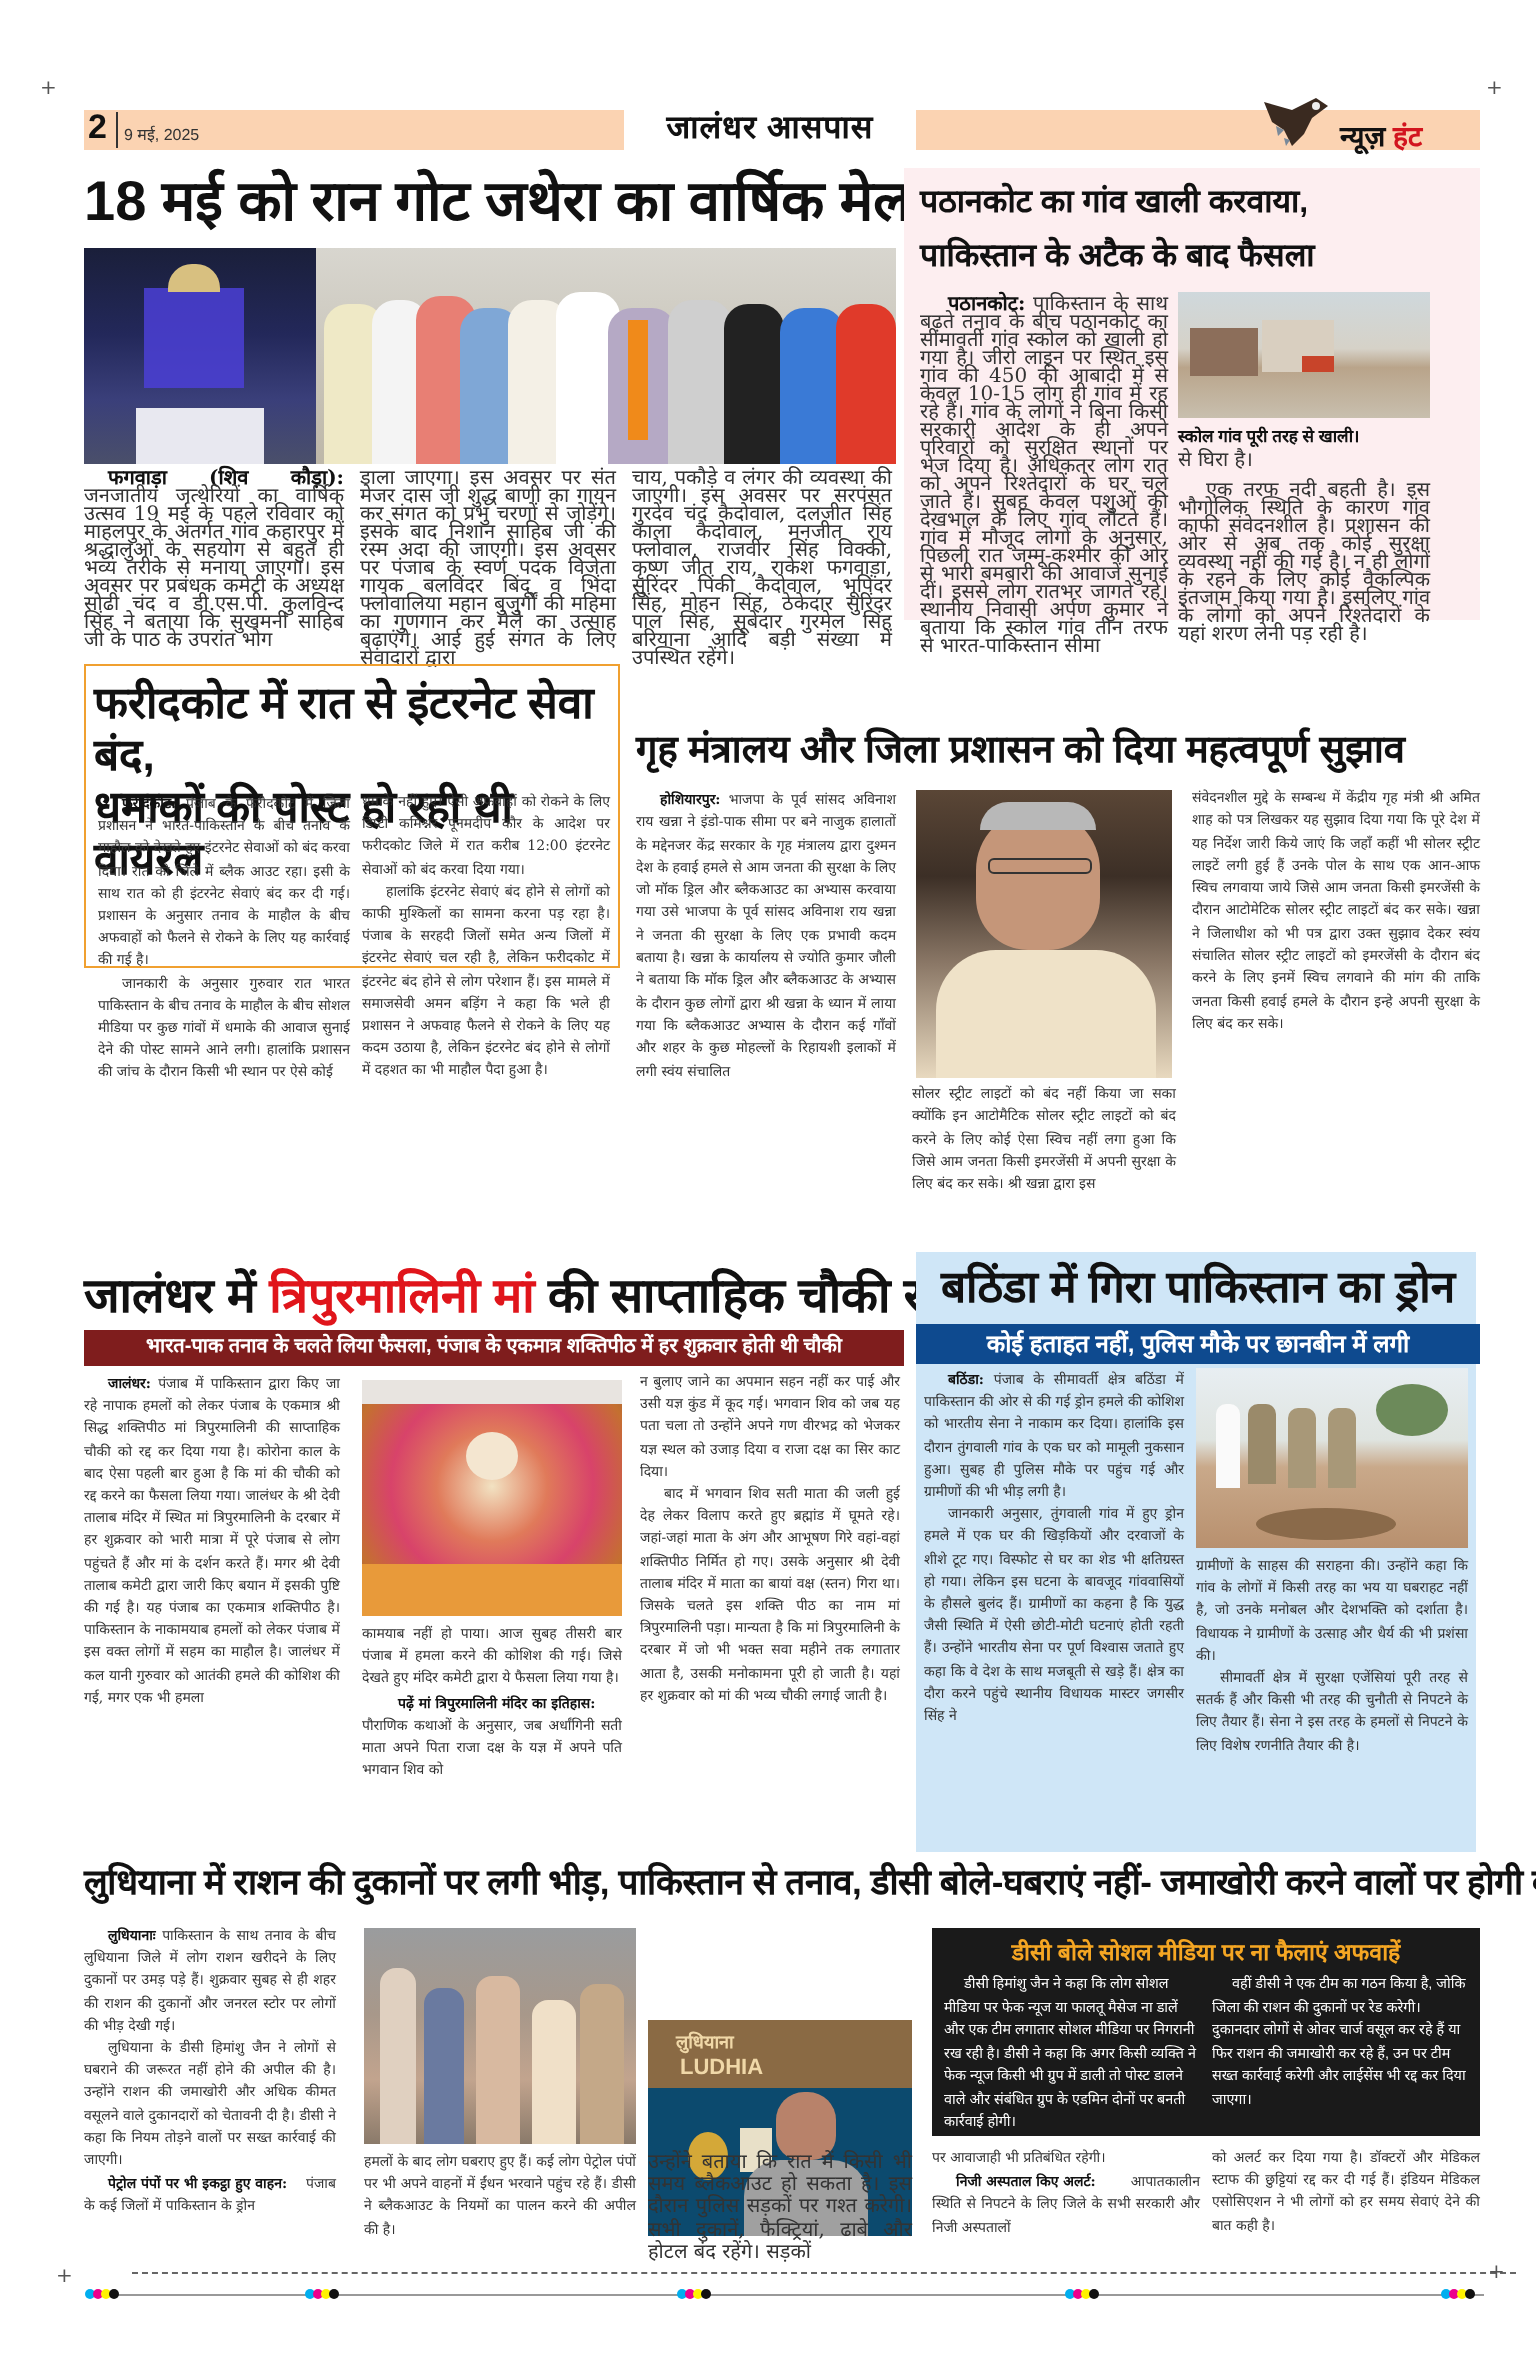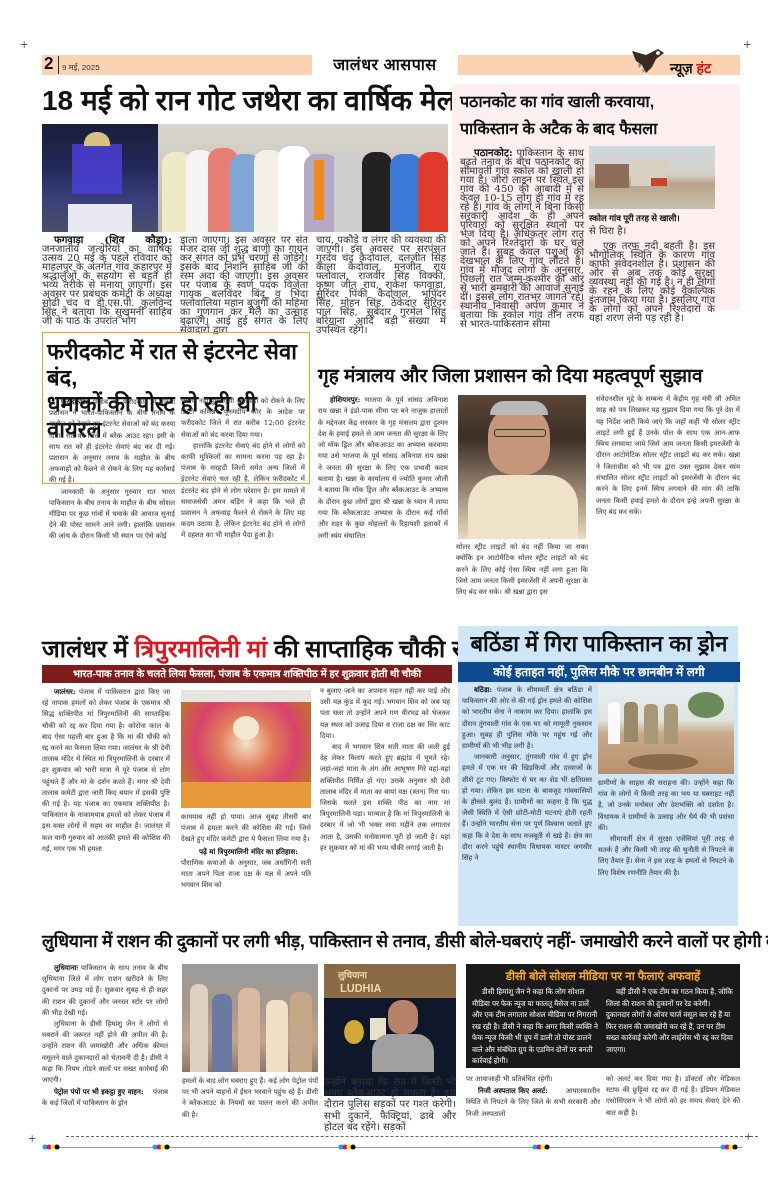--- a/index.html
+++ b/index.html
@@ -56,21 +56,21 @@
     <div class="abs" style="left:72px;top:30px;width:30px;height:78px;background:#7fa7d6;border-radius:12px 12px 0 0"></div>
     <div class="abs" style="left:96px;top:26px;width:30px;height:82px;background:#f4f0e6;border-radius:12px 12px 0 0"></div>
     <div class="abs" style="left:120px;top:22px;width:32px;height:86px;background:#fff;border-radius:12px 12px 0 0"></div>
     <div class="abs" style="left:146px;top:30px;width:34px;height:78px;background:#b5a9c5;border-radius:12px 12px 0 0"></div>
     <div class="abs" style="left:156px;top:36px;width:10px;height:60px;background:#f08a1a"></div>
     <div class="abs" style="left:176px;top:26px;width:32px;height:82px;background:#cfcfcf;border-radius:12px 12px 0 0"></div>
     <div class="abs" style="left:204px;top:28px;width:30px;height:80px;background:#222;border-radius:12px 12px 0 0"></div>
     <div class="abs" style="left:232px;top:30px;width:32px;height:78px;background:#3a7ad6;border-radius:12px 12px 0 0"></div>
     <div class="abs" style="left:260px;top:28px;width:30px;height:80px;background:#e03a2a;border-radius:12px 12px 0 0"></div>
   </div>
-  <div class="col" style="left:42px;top:235px;width:130px;text-indent:12px"><b>फगवाड़ा (शिव कौड़ा):</b> <span>जनजातीय जत्थेरियों का वार्षिक उत्सव 20 मई के पहले रविवार को माहलपुर के अंतर्गत गांव कहारपुर में श्रद्धालुओं के सहयोग से बहुत ही भव्य तरीके से मनाया जाएगा। इस अवसर पर प्रबंधक कमेटी के अध्यक्ष सोढी चंद व डी.एस.पी. कुलविन्द सिंह ने बताया कि सुखमनी साहिब जी के पाठ के उपरांत भोग</span></div>
+  <div class="col" style="left:42px;top:235px;width:130px;text-indent:12px"><b>फगवाड़ा (शिव कौड़ा):</b> <span>जनजातीय जत्थेरियों का वार्षिक उत्सव 19 मई के पहले रविवार को माहलपुर के अंतर्गत गांव कहारपुर में श्रद्धालुओं के सहयोग से बहुत ही भव्य तरीके से मनाया जाएगा। इस अवसर पर प्रबंधक कमेटी के अध्यक्ष सोढी चंद व डी.एस.पी. कुलविन्द सिंह ने बताया कि सुखमनी साहिब जी के पाठ के उपरांत भोग</span></div>
   <div class="col" style="left:180px;top:235px;width:128px">डाला जाएगा। इस अवसर पर संत मेजर दास जी शुद्ध बाणी का गायन कर संगत को प्रभु चरणों से जोड़ेंगे। इसके बाद निशान साहिब जी की रस्म अदा की जाएगी। इस अवसर पर पंजाब के स्वर्ण पदक विजेता गायक बलविंदर बिंदू व भिंदा फ्लोवालिया महान बुजुर्गों की महिमा का गुणगान कर मेले का उत्साह बढ़ाएंगे। आई हुई संगत के लिए सेवादारों द्वारा</div>
   <div class="col" style="left:316px;top:235px;width:130px">चाय, पकौड़े व लंगर की व्यवस्था की जाएगी। इस अवसर पर सरपंसत गुरदेव चंद कैदोवाल, दलजीत सिंह काला कैदोवाल, मनजीत राय फ्लोवाल, राजवीर सिंह विक्की, कृष्ण जीत राय, राकेश फगवाड़ा, सुरिंदर पिंकी कैदोवाल, भूपिंदर सिंह, मोहन सिंह, ठेकेदार सुरिंदर पाल सिंह, सूबेदार गुरमेल सिंह बरियाना आदि बड़ी संख्या में उपस्थित रहेंगे।</div>
 </div>
 
 <div class="abs" style="left:452px;top:84px;width:288px;height:226px;background:#fdeef0">
   <div class="hl abs" style="left:8px;top:4px;width:276px;font-size:16px;line-height:27px"><span>पठानकोट का गांव खाली करवाया,</span><br><span>पाकिस्तान के अटैक के बाद फैसला</span></div>
   <div class="col" style="left:8px;top:64px;width:124px;text-indent:14px"><b>पठानकोट:</b> <span>पाकिस्तान के साथ बढ़ते तनाव के बीच पठानकोट का सीमावर्ती गांव स्कोल को खाली हो गया है। जीरो लाइन पर स्थित इस गांव की 450 की आबादी में से केवल 10-15 लोग ही गांव में रह रहे हैं। गांव के लोगों ने बिना किसी सरकारी आदेश के ही अपने परिवारों को सुरक्षित स्थानों पर भेज दिया है। अधिकतर लोग रात को अपने रिश्तेदारों के घर चले जाते हैं। सुबह केवल पशुओं की देखभाल के लिए गांव लौटते हैं। गांव में मौजूद लोगों के अनुसार, पिछली रात जम्मू-कश्मीर की ओर से भारी बमबारी की आवाजें सुनाई दीं। इससे लोग रातभर जागते रहे। स्थानीय निवासी अर्पण कुमार ने बताया कि स्कोल गांव तीन तरफ से भारत-पाकिस्तान सीमा</span></div>
   <div class="photo" style="left:137px;top:62px;width:126px;height:63px;background:linear-gradient(180deg,#cfd8dc 0%,#d6d2c8 45%,#b9a48a 60%,#c8bfae 100%)">
     <div class="abs" style="left:6px;top:18px;width:34px;height:24px;background:#8c6e5a"></div>
     <div class="abs" style="left:42px;top:14px;width:36px;height:26px;background:#d9cfc0"></div>
@@ -132,21 +132,21 @@
   <div class="hl abs" style="left:42px;top:932px;width:700px;font-size:17.5px;white-space:nowrap;letter-spacing:-0.2px">लुधियाना में राशन की दुकानों पर लगी भीड़, पाकिस्तान से तनाव, डीसी बोले-घबराएं नहीं- जमाखोरी करने वालों पर होगी कार्रवाई</div>
   <div class="col" style="left:42px;top:962px;width:126px;font-size:7px;line-height:11.2px;text-indent:12px"><b>लुधियानाः</b> <span>पाकिस्तान के साथ तनाव के बीच लुधियाना जिले में लोग राशन खरीदने के लिए दुकानों पर उमड़ पड़े हैं। शुक्रवार सुबह से ही शहर की राशन की दुकानों और जनरल स्टोर पर लोगों की भीड़ देखी गई।</span><br><span style="display:inline-block;text-indent:12px">लुधियाना के डीसी हिमांशु जैन ने लोगों से घबराने की जरूरत नहीं होने की अपील की है। उन्होंने राशन की जमाखोरी और अधिक कीमत वसूलने वाले दुकानदारों को चेतावनी दी है। डीसी ने कहा कि नियम तोड़ने वालों पर सख्त कार्रवाई की जाएगी।</span><br><b style="display:inline-block;text-indent:12px">पेट्रोल पंपों पर भी इकट्ठा हुए वाहन:</b> <span>पंजाब के कई जिलों में पाकिस्तान के ड्रोन</span></div>
   <div class="photo" style="left:182px;top:964px;width:136px;height:108px;background:linear-gradient(180deg,#9a9c9e 0%,#a8988a 40%,#c2a48e 70%,#8a7a6a 100%)">
     <div class="abs" style="left:8px;top:20px;width:18px;height:88px;background:#e0d0c0;border-radius:8px 8px 0 0"></div>
     <div class="abs" style="left:30px;top:30px;width:20px;height:78px;background:#6a7aa0;border-radius:8px 8px 0 0"></div>
     <div class="abs" style="left:56px;top:24px;width:22px;height:84px;background:#d8b9a0;border-radius:8px 8px 0 0"></div>
     <div class="abs" style="left:84px;top:36px;width:22px;height:72px;background:#f0e0c8;border-radius:8px 8px 0 0"></div>
     <div class="abs" style="left:108px;top:28px;width:22px;height:80px;background:#c4a888;border-radius:8px 8px 0 0"></div>
   </div>
   <div class="col" style="left:182px;top:1076px;width:136px;font-size:7px;line-height:11.2px">हमलों के बाद लोग घबराए हुए हैं। कई लोग पेट्रोल पंपों पर भी अपने वाहनों में ईंधन भरवाने पहुंच रहे हैं। डीसी ने ब्लैकआउट के नियमों का पालन करने की अपील की है।</div>
-  <div class="photo" style="left:324px;top:964px;width:132px;height:132px;background:#0f172a">
+  <div class="photo" style="left:324px;top:1010px;width:132px;height:108px;background:#0c4a6e">
     <div class="abs" style="left:0;top:0;width:132px;height:34px;background:#8a6a44"></div>
     <div class="abs" style="left:14px;top:4px;font:bold 9px 'Liberation Sans',sans-serif;color:#f0d8a8">लुधियाना</div>
     <div class="abs" style="left:16px;top:18px;font:bold 11px 'Liberation Sans',sans-serif;color:#f0d8a8">LUDHIA</div>
     <div class="abs" style="left:20px;top:56px;width:20px;height:24px;background:#d4a838;border-radius:50%"></div>
     <div class="abs" style="left:46px;top:54px;width:16px;height:22px;background:#e8e0c8"></div>
     <div class="abs" style="left:64px;top:36px;width:30px;height:34px;background:#b8826a;border-radius:14px 14px 12px 12px"></div>
     <div class="abs" style="left:48px;top:70px;width:62px;height:38px;background:#a0a0a0;border-radius:18px 18px 0 0"></div>
   </div>
   <div class="col" style="left:324px;top:1076px;width:132px;font-size:10px;line-height:11.2px">उन्होंने बताया कि रात में किसी भी समय ब्लैकआउट हो सकता है। इस दौरान पुलिस सड़कों पर गश्त करेगी। सभी दुकानें, फैक्ट्रियां, ढाबे और होटल बंद रहेंगे। सड़कों</div>
 

